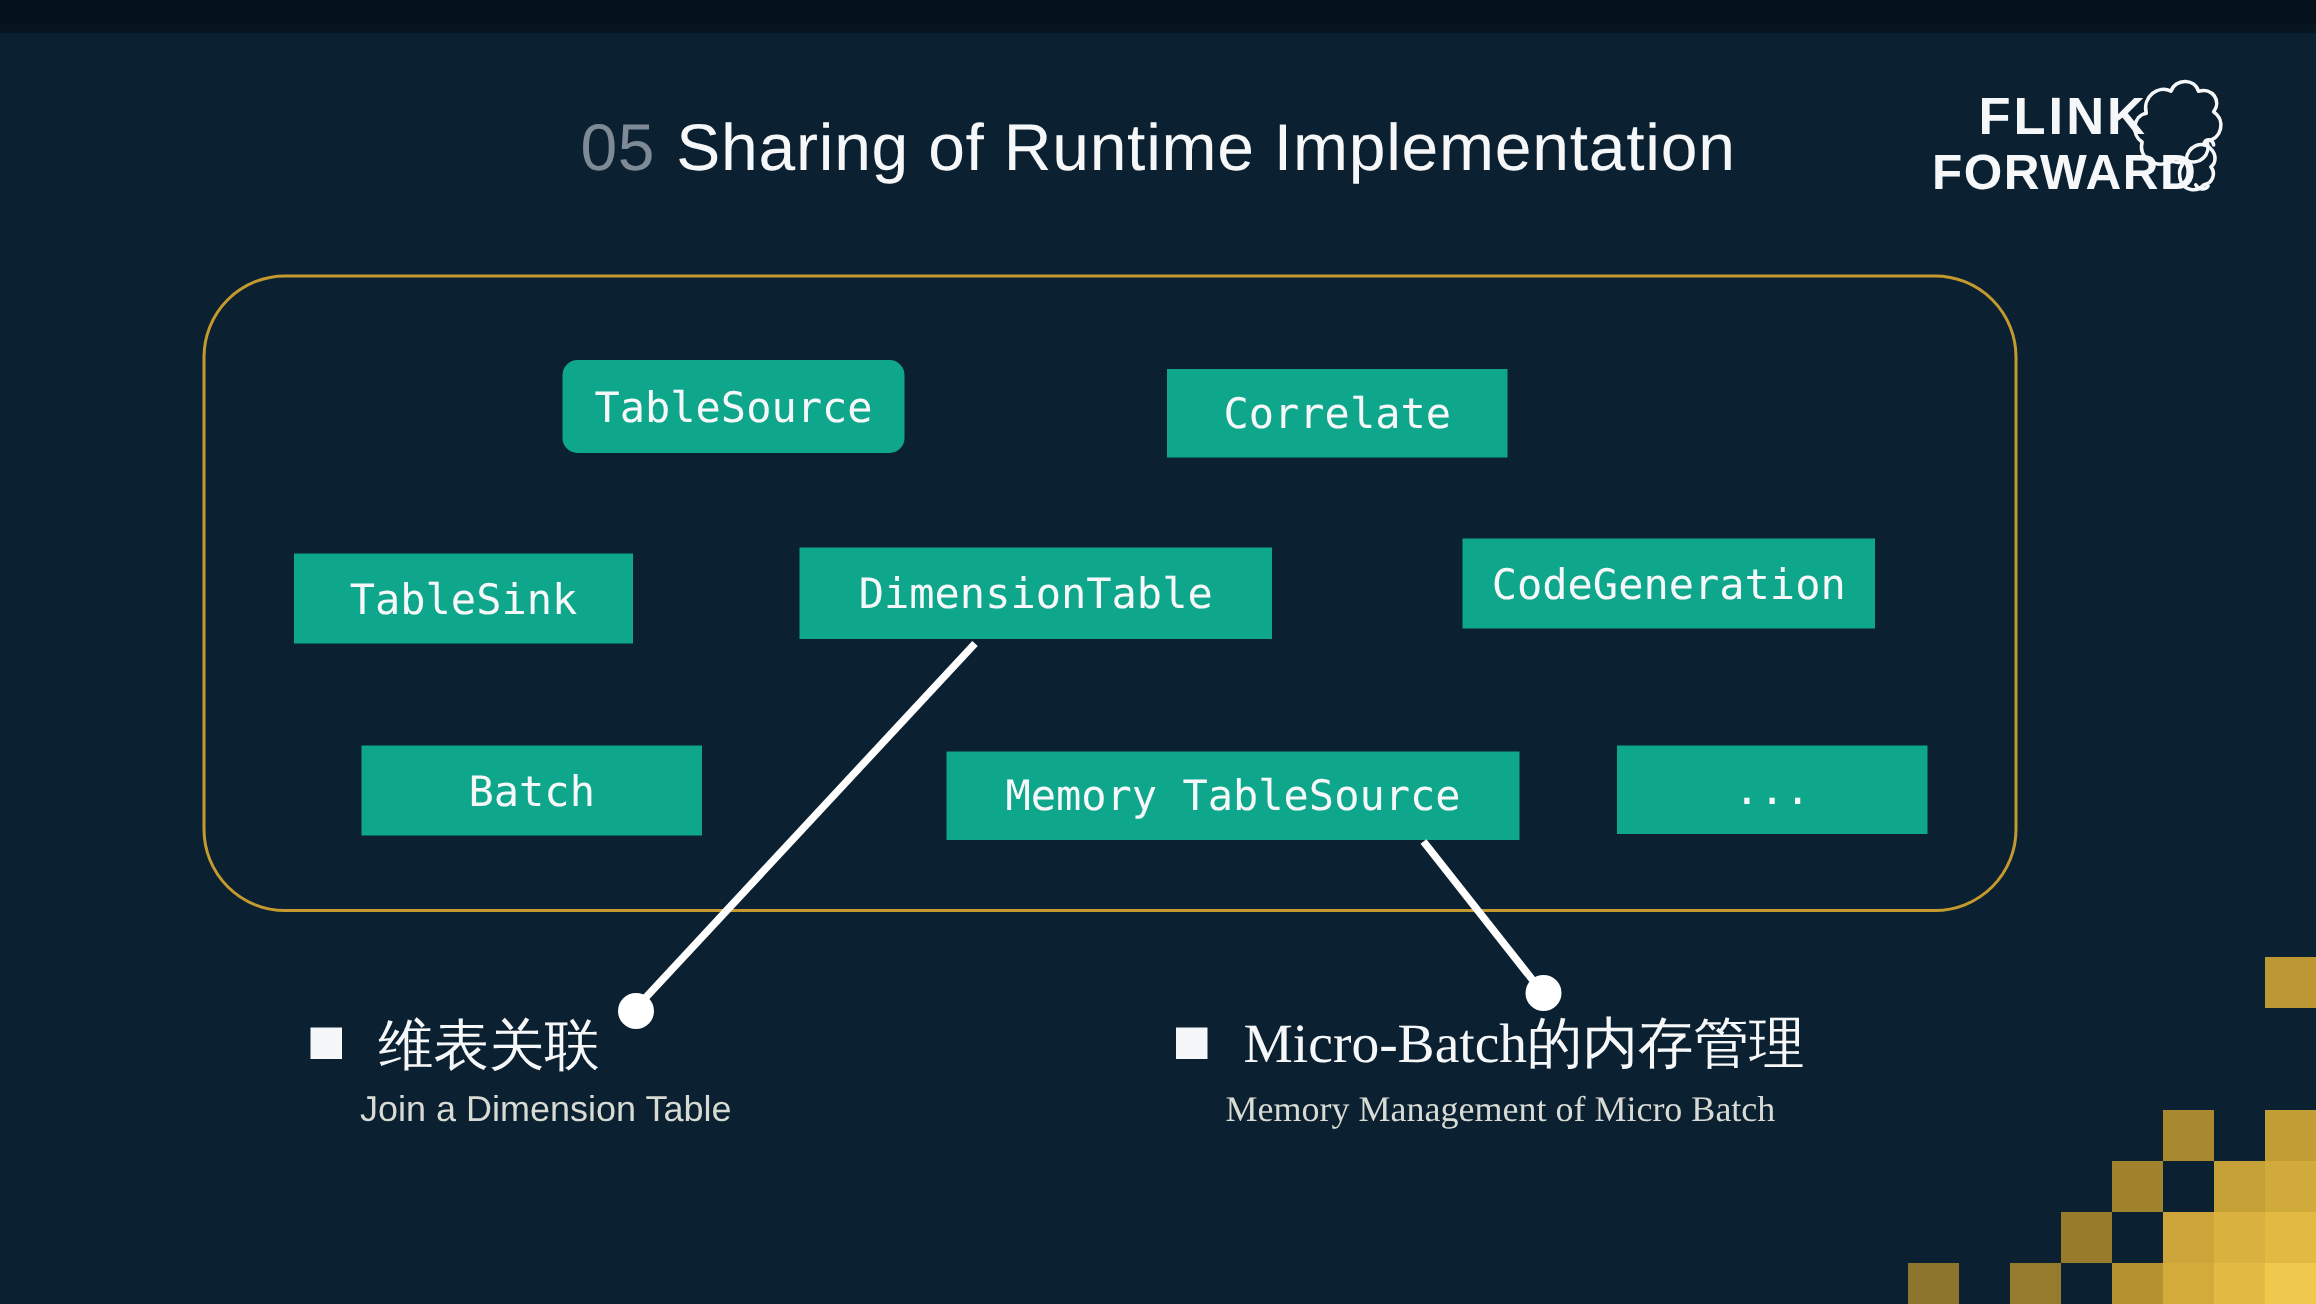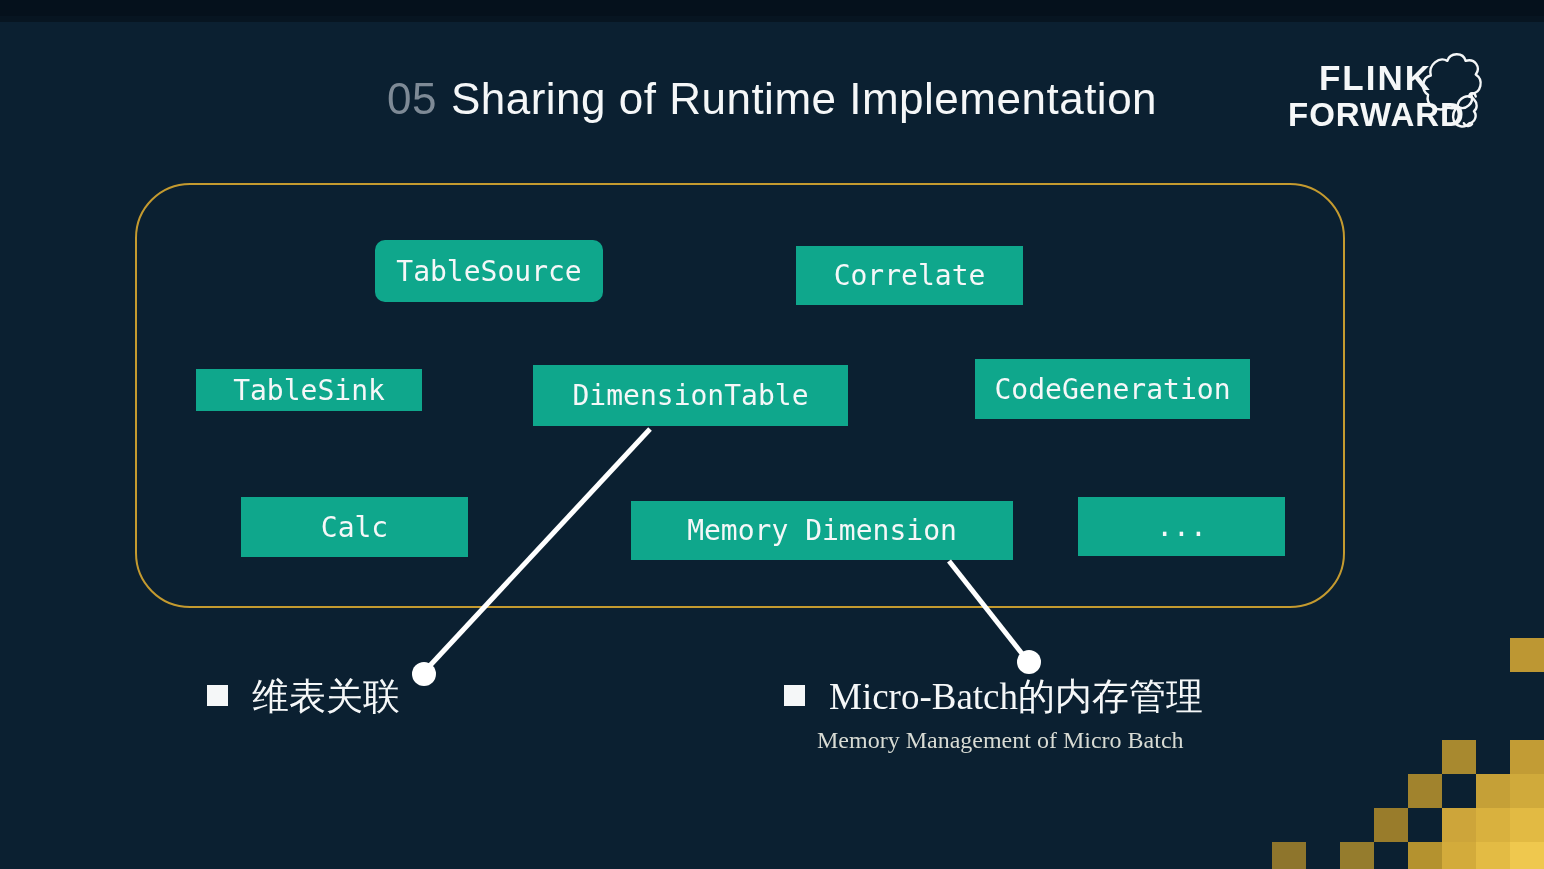--- a/index.html
+++ b/index.html
@@ -78,53 +78,54 @@
       <path d="M50 79 C52 83 57 83 59 80"></path>
       <path d="M56 50 C56 45 62 45 63 50"></path>
     </svg>
   </div>
 
   <div class="frame"></div>
 
   <div class="box" style="left:375px;top:224px;width:228px;height:62px;border-radius:10px;">
     <span>TableSource</span>
   </div>
-  <div class="box" style="left:796px;top:230px;width:227px;height:59px;">
+  <div class="box" style="left:778px;top:230px;width:227px;height:59px;">
     <span>Correlate</span>
   </div>
-  <div class="box" style="left:196px;top:353px;width:226px;height:42px;">
+  <div class="box" style="left:196px;top:353px;width:226px;height:60px;">
     <span>TableSink</span>
   </div>
   <div class="box" style="left:533px;top:349px;width:315px;height:61px;">
     <span>DimensionTable</span>
   </div>
   <div class="box" style="left:975px;top:343px;width:275px;height:60px;">
     <span>CodeGeneration</span>
   </div>
   <div class="box" style="left:241px;top:481px;width:227px;height:60px;">
-    <span>Calc</span>
+    <span>Batch</span>
   </div>
   <div class="box" style="left:631px;top:485px;width:382px;height:59px;">
-    <span>Memory Dimension</span>
+    <span>Memory TableSource</span>
   </div>
   <div class="box" style="left:1078px;top:481px;width:207px;height:59px;">
     <span>...</span>
   </div>
 
   <svg class="overlay" width="1544" height="869">
     <line x1="650" y1="413" x2="424" y2="656" stroke="#ffffff" stroke-width="5"></line>
     <circle cx="424" cy="658" r="12" fill="#ffffff"></circle>
     <line x1="949" y1="545" x2="1027" y2="644" stroke="#ffffff" stroke-width="5"></line>
     <circle cx="1029" cy="646" r="12" fill="#ffffff"></circle>
   </svg>
 
   <div class="callout" style="left:207px;top:660px;">
     <div class="bullet"></div>
     <div class="callout-body">
       <div class="callout-cn">维表关联</div>
+      <div class="callout-en">Join a Dimension Table</div>
     </div>
   </div>
 
   <div class="callout" style="left:784px;top:660px;font-family:Liberation Serif, serif;">
     <div class="bullet"></div>
     <div class="callout-body">
       <div class="callout-cn">Micro-Batch的内存管理</div>
       <div class="callout-en">Memory Management of Micro Batch</div>
     </div>
   </div>

